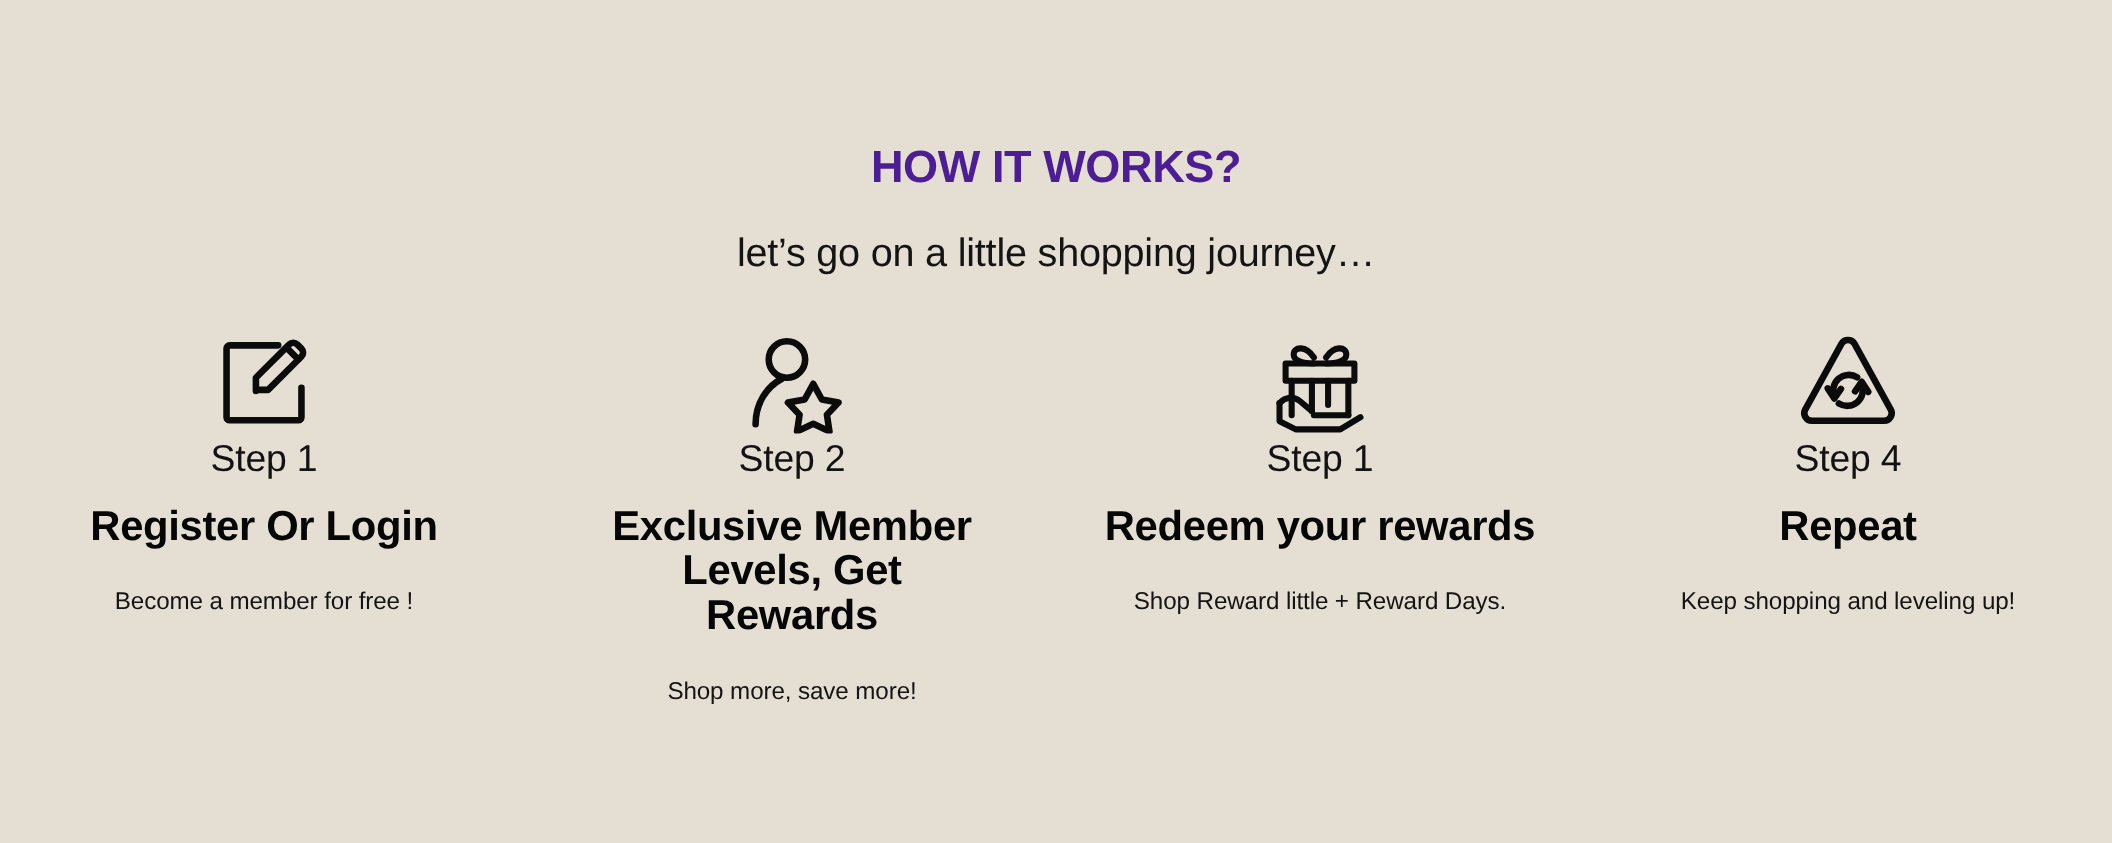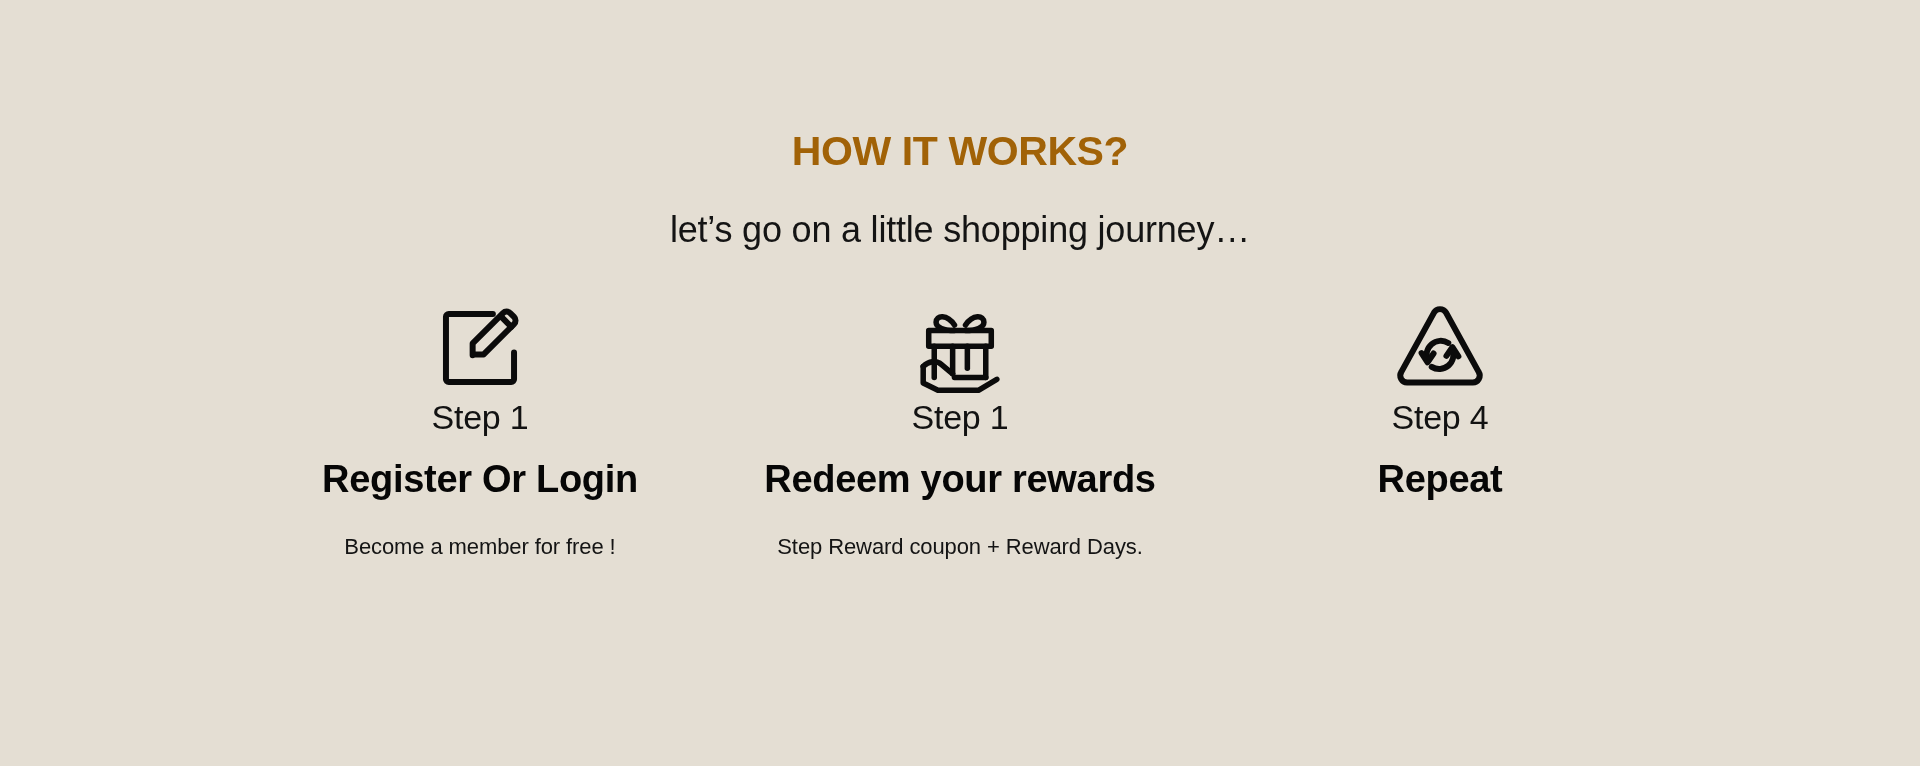--- a/index.html
+++ b/index.html
@@ -32,21 +32,21 @@
     width: 100%;
     text-align: center;
     margin-top: 131px;
   }
 
   .page-title {
     font-size: 41px;
     font-weight: 700;
     letter-spacing: -0.4px;
     line-height: 1;
-    color: #a16207;
+    color: #4c1d95;
   }
 
   .page-subtitle {
     margin-top: 40px;
     font-size: 36px;
     font-weight: 400;
     letter-spacing: -0.2px;
     line-height: 1;
     color: #141414;
   }
@@ -131,49 +131,62 @@
           <path d="M64 13 H16 a3 3 0 0 0 -3 3 V84 a3 3 0 0 0 3 3 H84 a3 3 0 0 0 3 -3 V55"></path>
           <path d="M42 58 L42 45 L75 12 a5.5 5.5 0 0 1 7.8 0 L87 16.2 a5.5 5.5 0 0 1 0 7.8 L54 57 H42 Z"></path>
           <path d="M73 16 L84 27"></path>
         </svg>
       </div>
       <div class="step-number">Step 1</div>
       <div class="step-heading">Register Or Login</div>
       <div class="step-desc">Become a member for free !</div>
     </div>
 
+    <div class="step-card wrap-two">
+      <div class="step-icon">
+        <svg viewBox="0 0 100 100" fill="none" stroke="#0b0b0b" stroke-width="6.5" stroke-linecap="round" stroke-linejoin="round" aria-hidden="true">
+          <circle cx="45" cy="27" r="18"></circle>
+          <path d="M14 91 C14 70 25 54 40 46"></path>
+          <path d="M71 51 L79.5 66.5 L96 69.5 L84.5 81.5 L87 98 L71 90.5 L55 98 L57.5 81.5 L46 69.5 L62.5 66.5 Z"></path>
+        </svg>
+      </div>
+      <div class="step-number">Step 2</div>
+      <div class="step-heading">Exclusive Member Levels, Get Rewards</div>
+      <div class="step-desc">Shop more, save more!</div>
+    </div>
 
     <div class="step-card">
       <div class="step-icon">
         <svg viewBox="0 0 100 100" fill="none" stroke="#0b0b0b" stroke-width="6" stroke-linecap="round" stroke-linejoin="round" aria-hidden="true">
           <path d="M44 25 C36 13 24 14 24 22 C24 28 33 31 44 31"></path>
           <path d="M56 25 C64 13 76 14 76 22 C76 28 67 31 56 31"></path>
           <rect x="16" y="31" width="68" height="17"></rect>
           <path d="M22 48 V82"></path>
           <path d="M78 48 V82"></path>
           <path d="M42 48 V78"></path>
           <path d="M58 48 V72"></path>
           <path d="M78 82 H44"></path>
           <path d="M10 70 C16 64 24 63 30 68 L42 78"></path>
           <path d="M10 70 V88 L26 96 H70 L90 84"></path>
         </svg>
       </div>
       <div class="step-number">Step 1</div>
       <div class="step-heading">Redeem your rewards</div>
-      <div class="step-desc">Step Reward coupon + Reward Days.</div>
+      <div class="step-desc">Shop Reward little + Reward Days.</div>
     </div>
 
     <div class="step-card">
       <div class="step-icon">
         <svg viewBox="0 0 100 100" fill="none" stroke="#0b0b0b" stroke-width="6.5" stroke-linecap="round" stroke-linejoin="round" aria-hidden="true">
           <path d="M43.5 11.5 a7.5 7.5 0 0 1 13 0 L92 76 a7.5 7.5 0 0 1 -6.5 11.5 H14.5 A7.5 7.5 0 0 1 8 76 Z"></path>
           <path d="M36.5 63.5 A15.5 15.5 0 0 1 59 44.5"></path>
           <path d="M63.5 51.5 A15.5 15.5 0 0 1 41 70.5"></path>
           <path d="M30 55.5 L36.5 65.5 L43 56"></path>
           <path d="M70 59 L63.5 49 L57 58.5"></path>
         </svg>
       </div>
       <div class="step-number">Step 4</div>
       <div class="step-heading">Repeat</div>
+      <div class="step-desc">Keep shopping and leveling up!</div>
     </div>
 
   </div>
 </div>
 
 </body></html>

